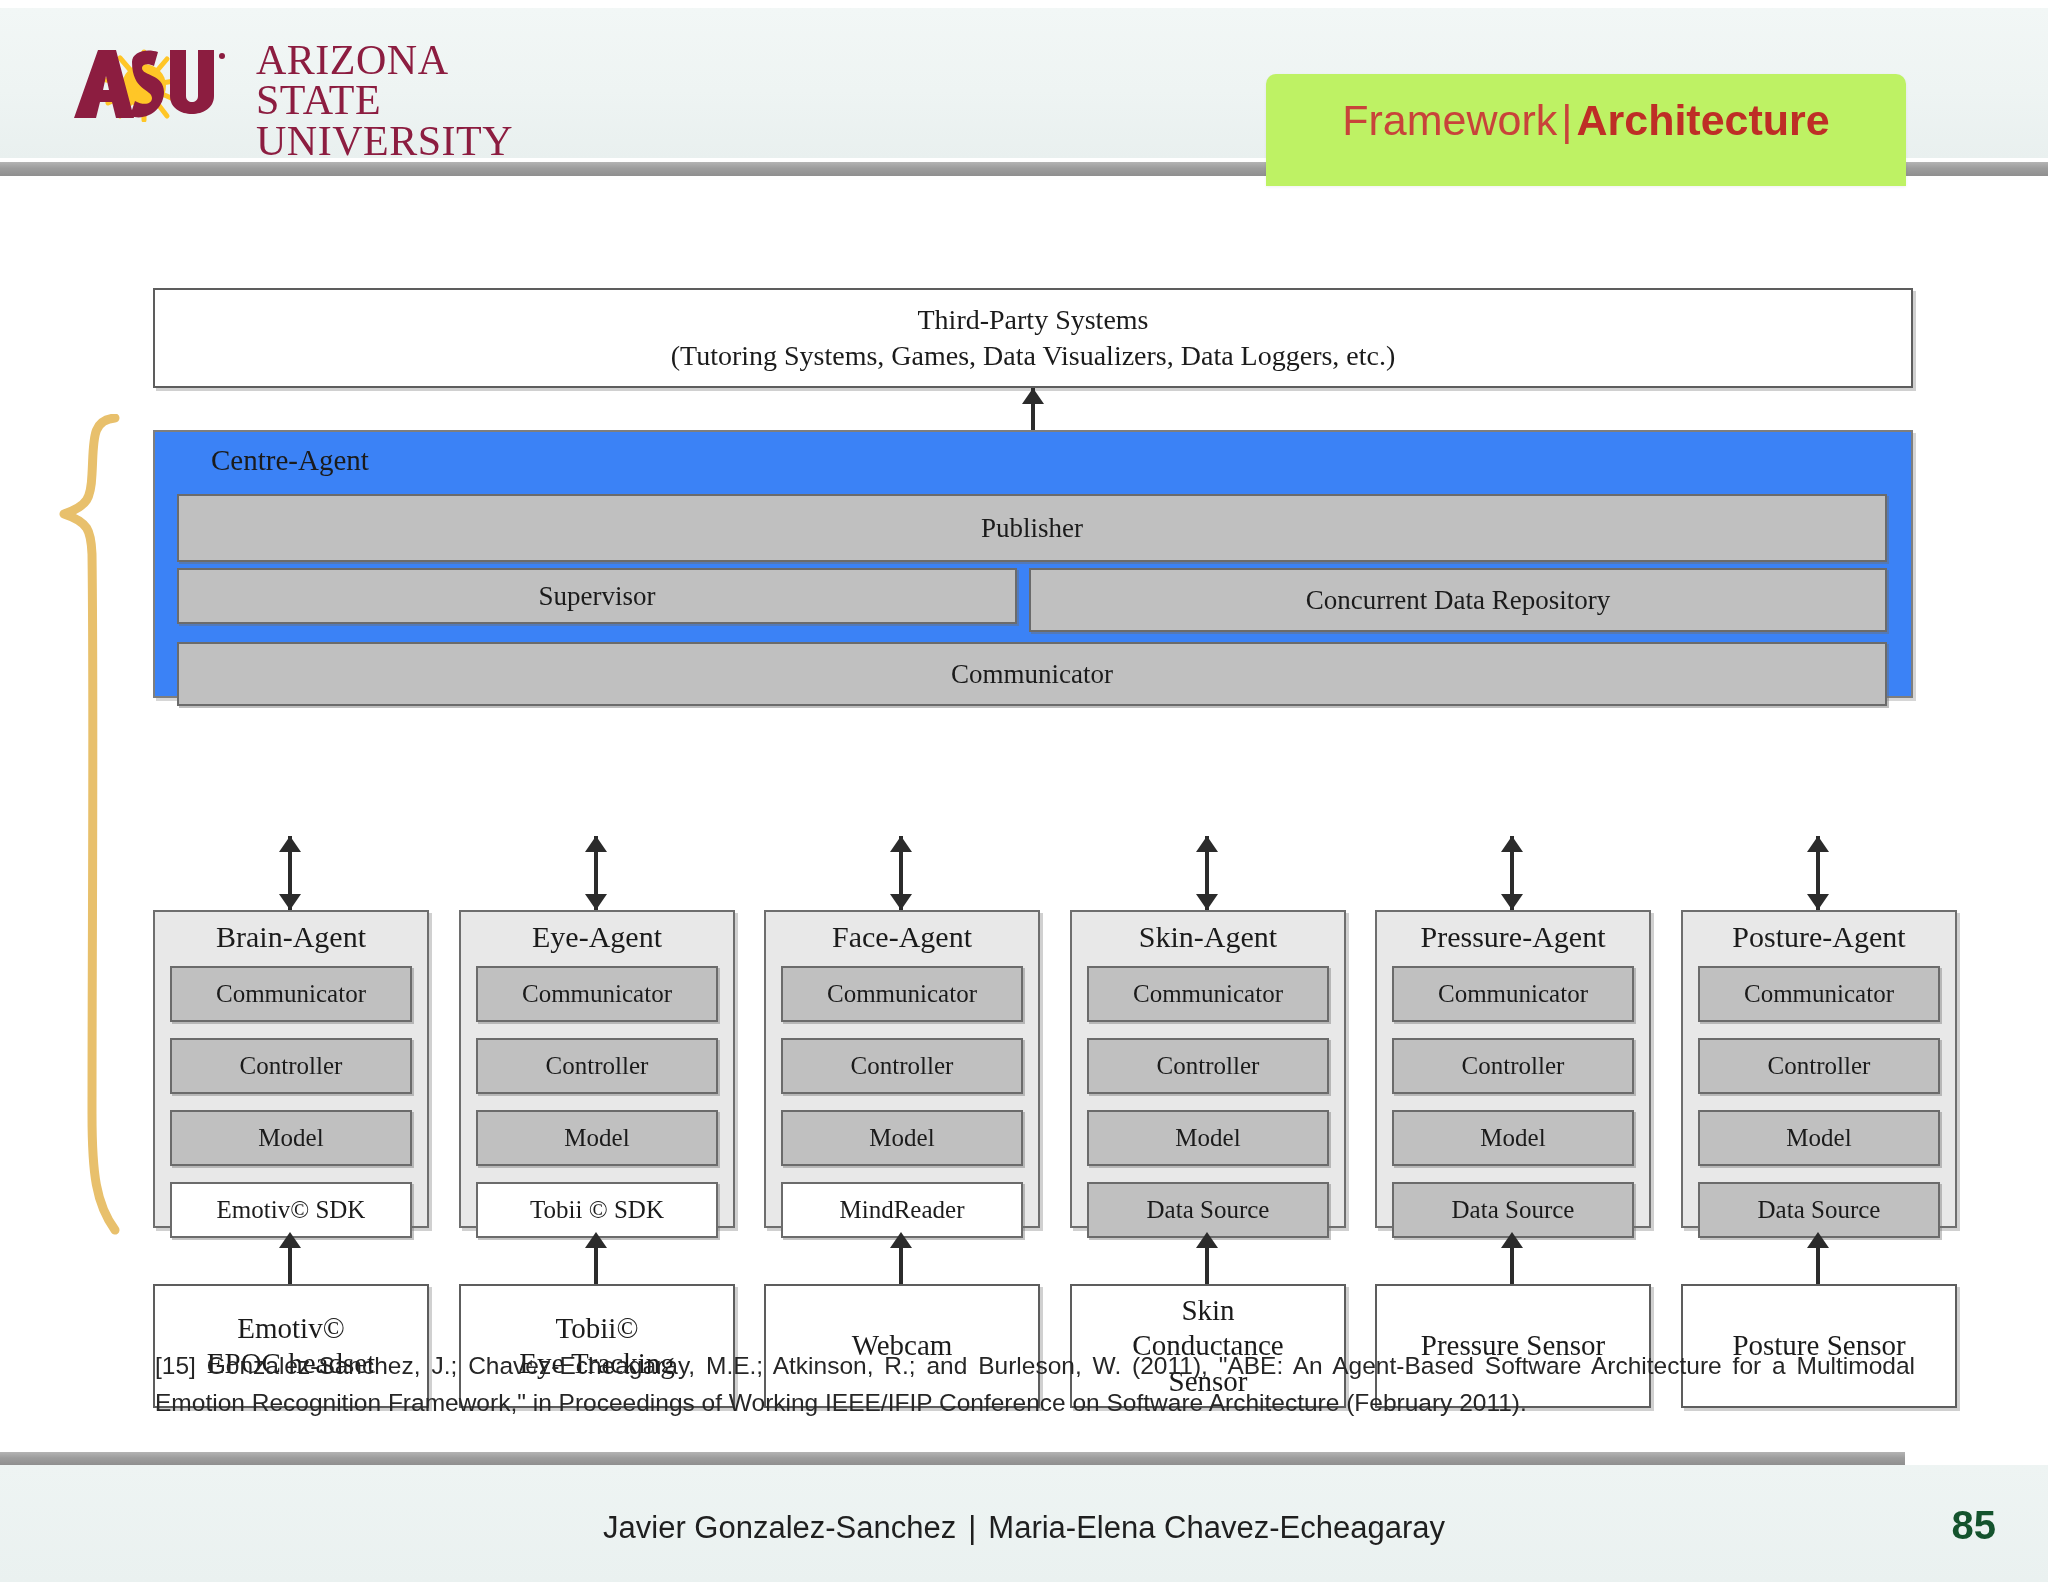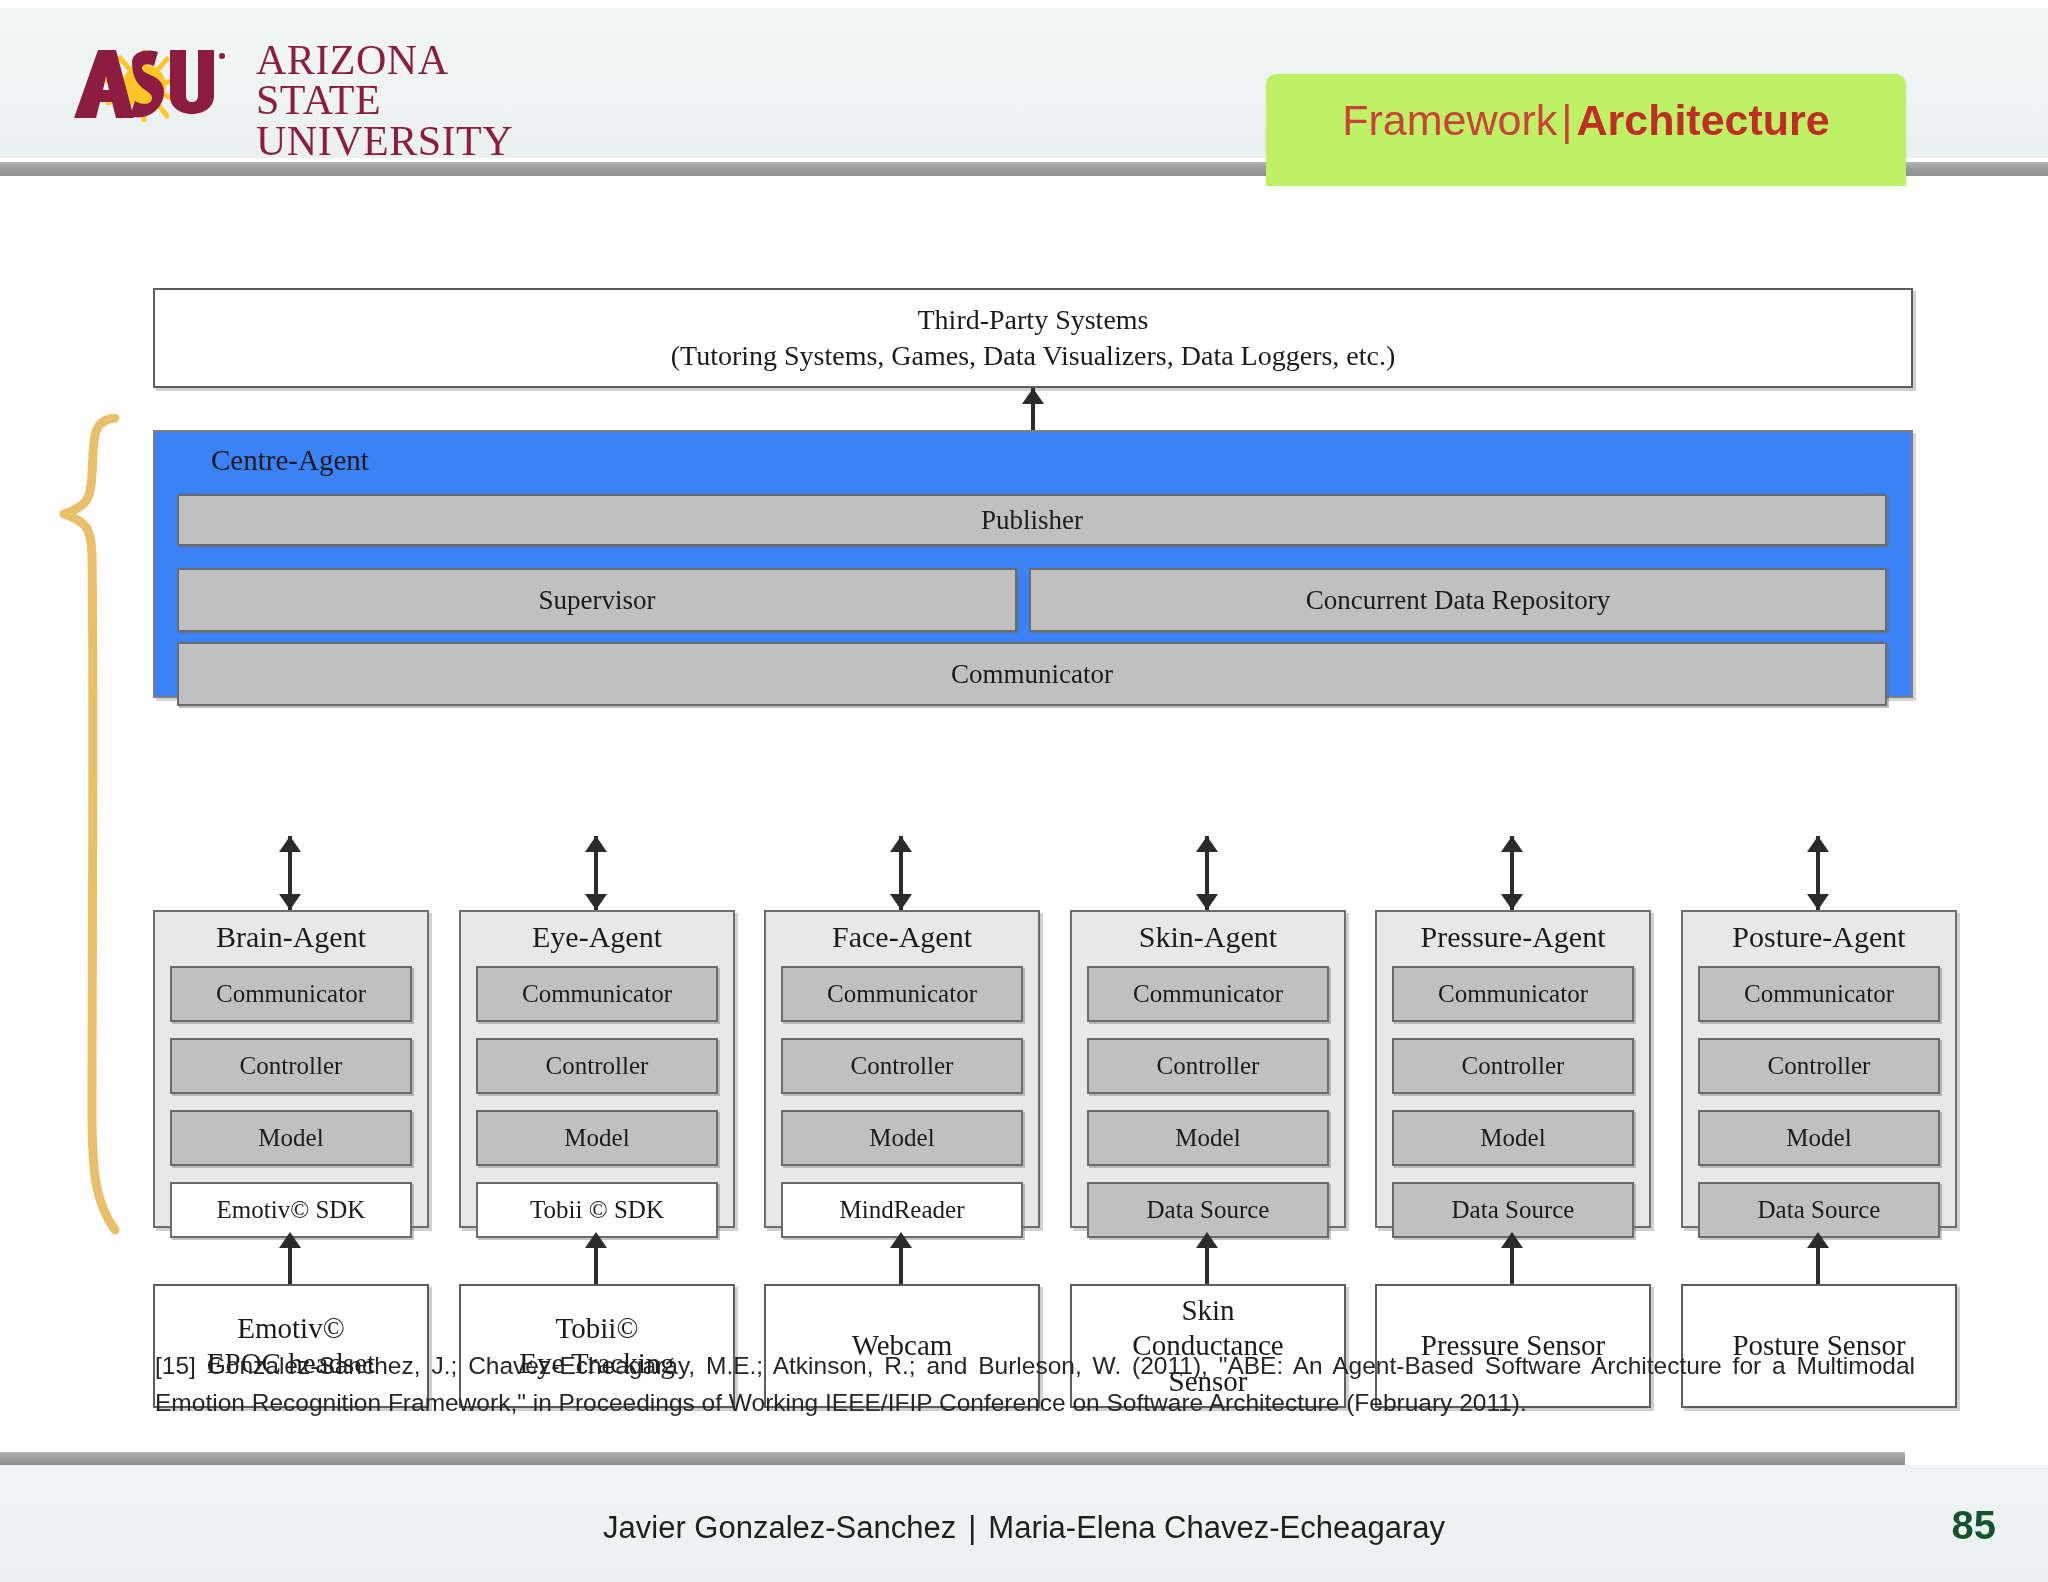--- a/index.html
+++ b/index.html
@@ -77,22 +77,22 @@
   }
   #centre-agent-label{
     position:absolute;left:56px;top:12px;font-size:29px;
   }
   .ca-inner{
     position:absolute;box-sizing:border-box;
     background:#c0c0c0;border:2px solid #6b6b6b;
     display:flex;align-items:center;justify-content:center;
     font-size:27px;box-shadow:2px 2px 0 rgba(110,110,110,0.45);
   }
-  #publisher{left:22px;top:62px;width:1710px;height:52px;}
-  #supervisor{left:22px;top:136px;width:840px;height:64px;font-family:Liberation Serif, serif;}
+  #publisher{left:22px;top:62px;width:1710px;height:68px;}
+  #supervisor{left:22px;top:136px;width:840px;height:56px;font-family:Liberation Serif, serif;}
   #repository{left:874px;top:136px;width:858px;height:64px;}
   #communicator-main{left:22px;top:210px;width:1710px;height:64px;}
 
   
   .agent{
     position:absolute;box-sizing:border-box;top:734px;width:276px;height:318px;
     background:#e8e8e8;border:2px solid #6e6e6e;
     box-shadow:3px 3px 0 rgba(120,120,120,0.35);
   }
   .agent-title{

